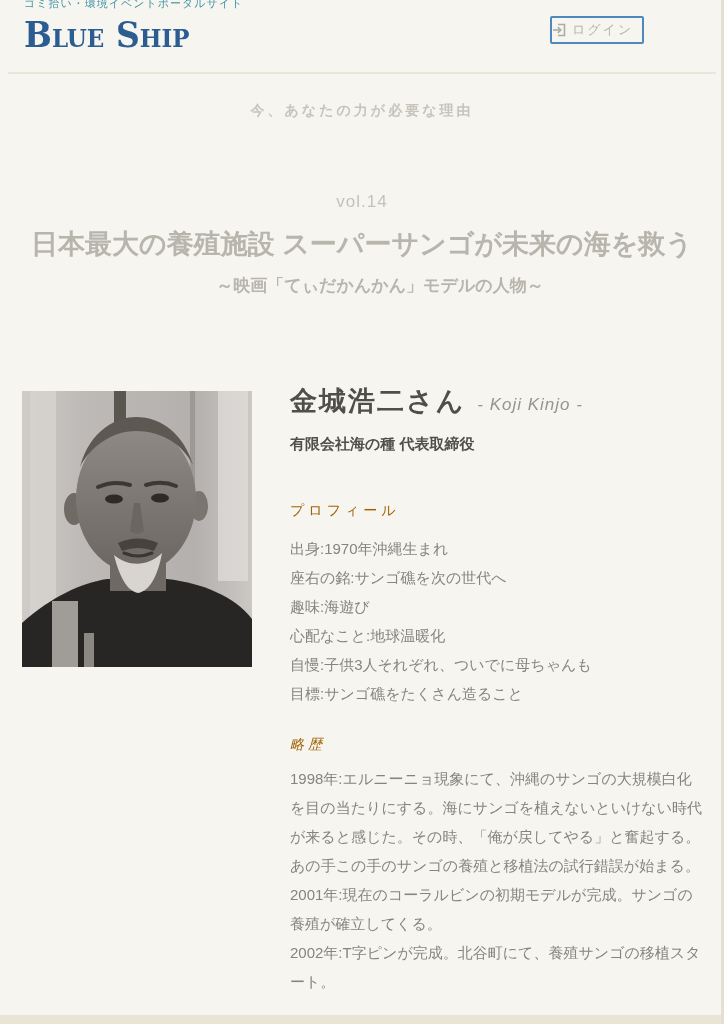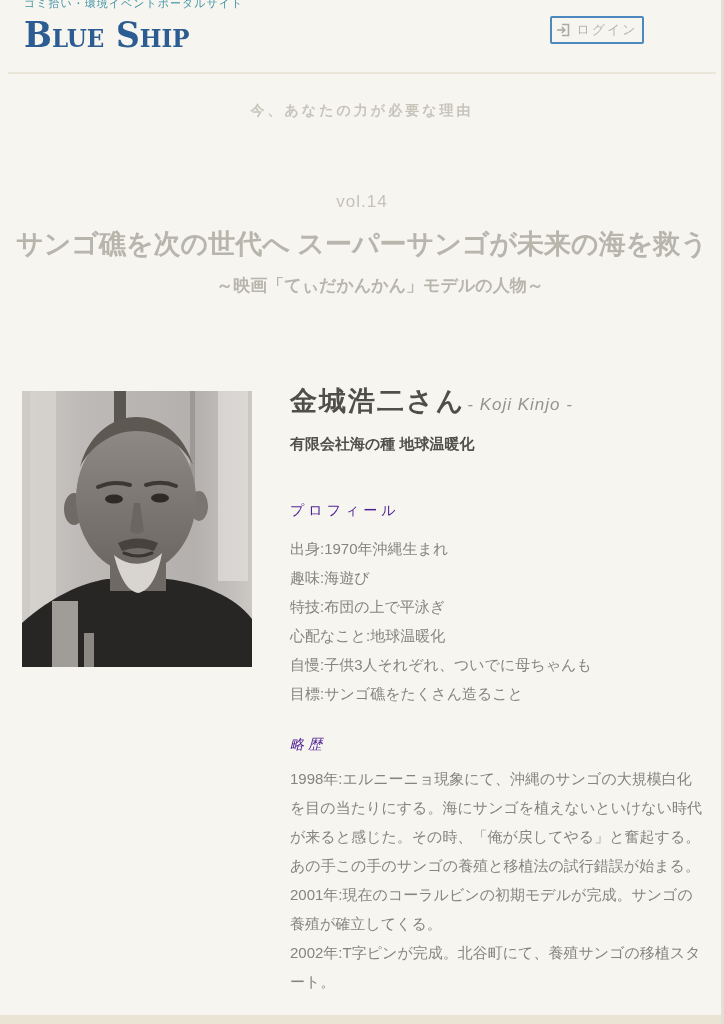--- a/index.html
+++ b/index.html
@@ -44,21 +44,21 @@
     position: absolute;
     top: 20px;
     right: 80px;
     width: 94px;
     height: 28px;
     border: 2px solid #4d89bc;
     border-radius: 2px;
     background: transparent;
     display: flex;
     align-items: center;
-    justify-content: center;
+    justify-content: flex-start;
     gap: 6px;
     cursor: pointer;
     padding: 0;
   }
   .login-btn .label {
     font-size: 13px;
     letter-spacing: 2px;
     color: #b4b8af;
   }
   .header-divider {
@@ -115,21 +115,21 @@
     margin: 8px 0 0 0;
   }
   .portrait svg { display: block; width: 230px; height: 276px; }
   .info-col {
     margin-left: 38px;
     width: 425px;
   }
   .name-row {
     display: flex;
     align-items: baseline;
-    gap: 2px;
+    gap: 12px;
   }
   .person-name {
     margin: 0;
     font-size: 27px;
     font-weight: bold;
     color: #4f4f4a;
     letter-spacing: 2px;
   }
   .person-name-en {
     font-size: 17px;
@@ -139,21 +139,21 @@
   }
   .person-company {
     margin-top: 16px;
     font-size: 15px;
     font-weight: bold;
     color: #514f4a;
   }
   .section-label {
     font-size: 14px;
     letter-spacing: 4px;
-    color: #4c1d95;
+    color: #a16207;
   }
   .profile-label { margin-top: 48px; }
   .profile-list {
     list-style: none;
     margin: 14px 0 0 0;
     padding: 0;
   }
   .profile-list li,
   .career-item {
     font-size: 15px;
@@ -196,21 +196,21 @@
       </svg>
     </span>
     <span class="label">ログイン</span>
   </button>
 </header>
 <hr class="header-divider">
 
 <main>
   <div class="campaign-heading">今、あなたの力が必要な理由</div>
   <div class="volume-label">vol.14</div>
-  <h1 class="article-title">サンゴ礁を次の世代へ スーパーサンゴが未来の海を救う</h1>
+  <h1 class="article-title">日本最大の養殖施設 スーパーサンゴが未来の海を救う</h1>
   <div class="article-subtitle">～映画「てぃだかんかん」モデルの人物～</div>
 
   <div class="content-row">
 
     <figure class="portrait" style="margin:8px 0 0 0;">
       <svg viewBox="0 0 230 276" preserveAspectRatio="none">
         <defs>
           <linearGradient id="bgGrad" x1="0" y1="0" x2="1" y2="0">
             <stop offset="0" stop-color="#cfccc9"></stop>
             <stop offset="0.25" stop-color="#bdbab7"></stop>
@@ -245,27 +245,27 @@
         <rect x="30" y="210" width="26" height="66" fill="#a09d99"></rect>
         <rect x="62" y="242" width="10" height="34" fill="#8b8884"></rect>
       </svg>
     </figure>
 
     <div class="info-col">
       <div class="name-row">
         <h2 class="person-name">金城浩二さん</h2>
         <span class="person-name-en">- Koji Kinjo -</span>
       </div>
-      <div class="person-company">有限会社海の種 地球温暖化</div>
+      <div class="person-company">有限会社海の種 代表取締役</div>
 
       <div class="section-label profile-label">プロフィール</div>
       <ul class="profile-list">
         <li>出身:1970年沖縄生まれ</li>
+        <li>座右の銘:サンゴ礁を次の世代へ</li>
         <li>趣味:海遊び</li>
-        <li>特技:布団の上で平泳ぎ</li>
         <li>心配なこと:地球温暖化</li>
         <li>自慢:子供3人それぞれ、ついでに母ちゃんも</li>
         <li>目標:サンゴ礁をたくさん造ること</li>
       </ul>
 
       <div class="section-label career-label">略歴</div>
       <div class="career-list">
         <p class="career-item">1998年:エルニーニョ現象にて、沖縄のサンゴの大規模白化を目の当たりにする。海にサンゴを植えないといけない時代が来ると感じた。その時、「俺が戻してやる」と奮起する。あの手この手のサンゴの養殖と移植法の試行錯誤が始まる。</p>
         <p class="career-item">2001年:現在のコーラルビンの初期モデルが完成。サンゴの養殖が確立してくる。</p>
         <p class="career-item">2002年:T字ピンが完成。北谷町にて、養殖サンゴの移植スタート。</p>

